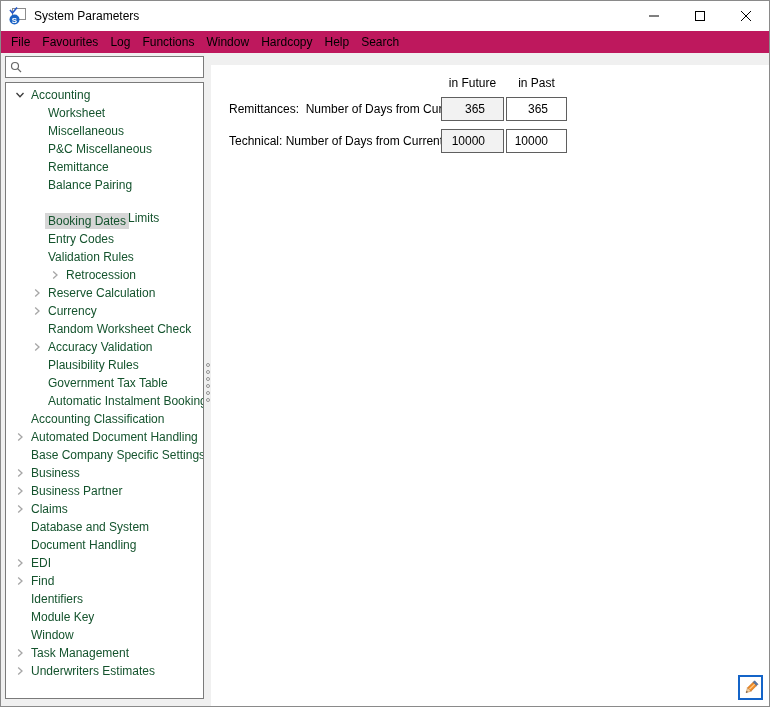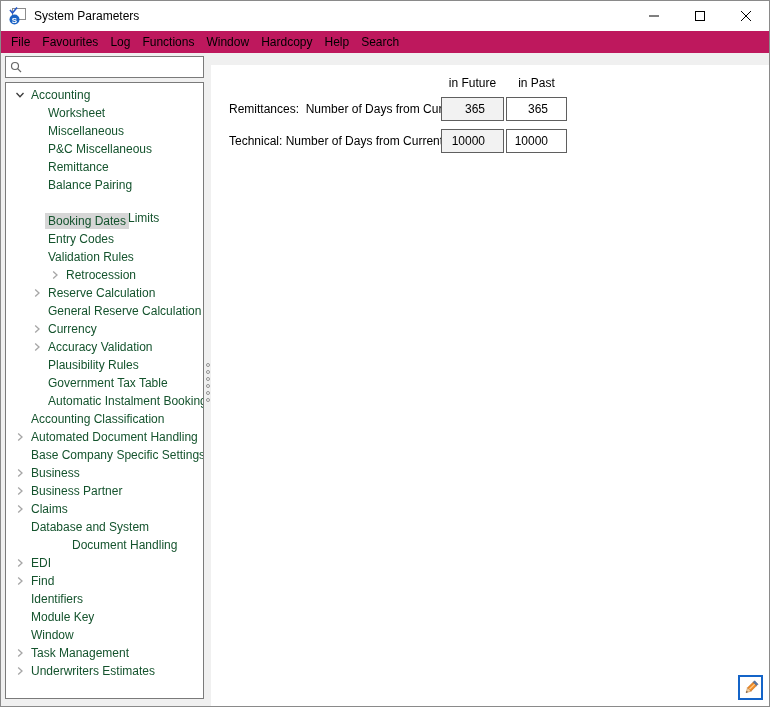--- a/index.html
+++ b/index.html
@@ -150,32 +150,32 @@
       </div>
       <div class="tree-row" style="padding-left: 23px;">
         <span class="tree-chevron">
           <svg width="10" height="10" viewBox="0 0 10 10">
             <polyline points="3.2,1.5 7,5 3.2,8.5" fill="none" stroke="#a6a6a6" stroke-width="1.3"></polyline>
           </svg>
         </span>
         <span class="tree-label">Reserve Calculation</span>
       </div>
       <div class="tree-row" style="padding-left: 23px;">
-        <span class="tree-chevron"></span>
-        <span class="tree-label">General Reserve Calculation</span>
-      </div>
-      <div class="tree-row" style="padding-left: 23px;">
         <span class="tree-chevron">
           <svg width="10" height="10" viewBox="0 0 10 10">
             <polyline points="3.2,1.5 7,5 3.2,8.5" fill="none" stroke="#a6a6a6" stroke-width="1.3"></polyline>
           </svg>
         </span>
         <span class="tree-label">Currency</span>
       </div>
       <div class="tree-row" style="padding-left: 23px;">
+        <span class="tree-chevron"></span>
+        <span class="tree-label">Random Worksheet Check</span>
+      </div>
+      <div class="tree-row" style="padding-left: 23px;">
         <span class="tree-chevron">
           <svg width="10" height="10" viewBox="0 0 10 10">
             <polyline points="3.2,1.5 7,5 3.2,8.5" fill="none" stroke="#a6a6a6" stroke-width="1.3"></polyline>
           </svg>
         </span>
         <span class="tree-label">Accuracy Validation</span>
       </div>
       <div class="tree-row" style="padding-left: 23px;">
         <span class="tree-chevron"></span>
         <span class="tree-label">Plausibility Rules</span>
@@ -225,21 +225,21 @@
           <svg width="10" height="10" viewBox="0 0 10 10">
             <polyline points="3.2,1.5 7,5 3.2,8.5" fill="none" stroke="#a6a6a6" stroke-width="1.3"></polyline>
           </svg>
         </span>
         <span class="tree-label">Claims</span>
       </div>
       <div class="tree-row" style="padding-left: 6px;">
         <span class="tree-chevron"></span>
         <span class="tree-label">Database and System</span>
       </div>
-      <div class="tree-row" style="padding-left: 22px; gap: 25px;">
+      <div class="tree-row" style="padding-left: 6px;">
         <span class="tree-chevron"></span>
         <span class="tree-label">Document Handling</span>
       </div>
       <div class="tree-row" style="padding-left: 6px;">
         <span class="tree-chevron">
           <svg width="10" height="10" viewBox="0 0 10 10">
             <polyline points="3.2,1.5 7,5 3.2,8.5" fill="none" stroke="#a6a6a6" stroke-width="1.3"></polyline>
           </svg>
         </span>
         <span class="tree-label">EDI</span>

